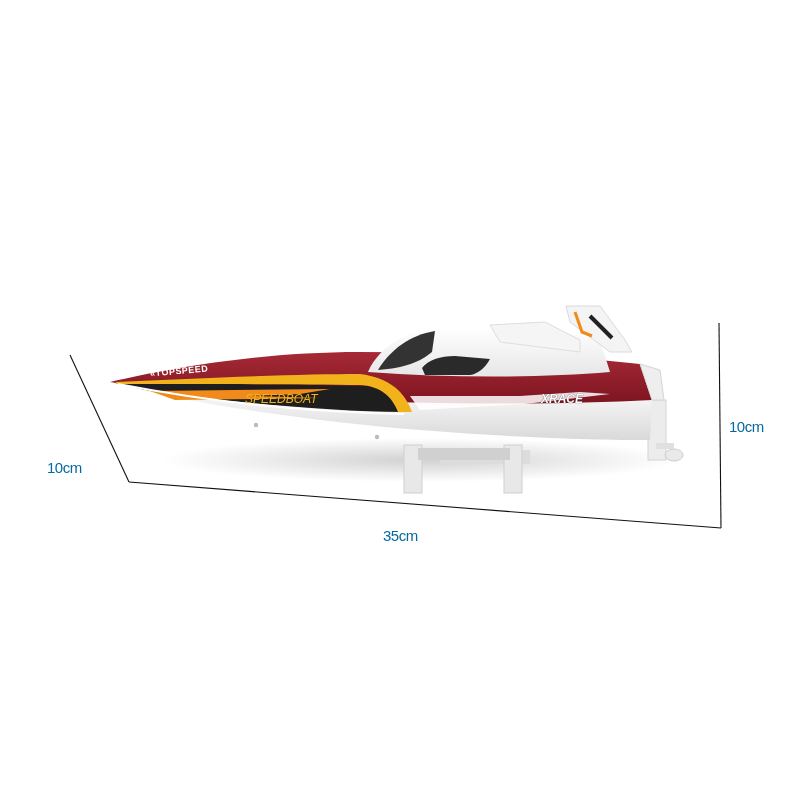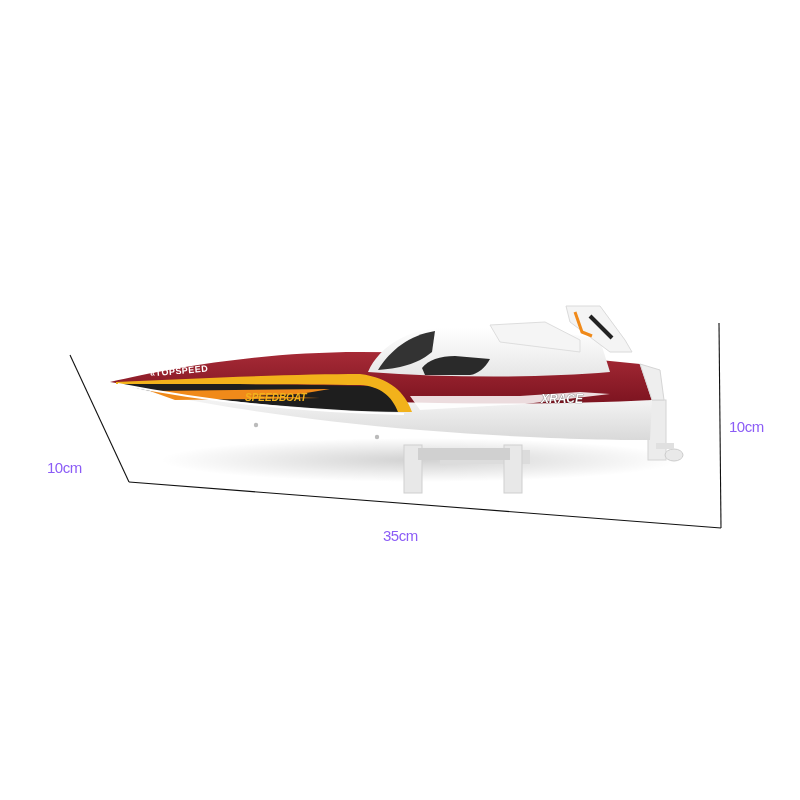--- a/index.html
+++ b/index.html
@@ -2,21 +2,21 @@
 <html><head>
 <meta charset="utf-8">
 <style>
   html, body { margin: 0; padding: 0; background: #ffffff; }
   body { width: 800px; height: 800px; position: relative; overflow: hidden; font-family: "Liberation Sans", sans-serif; }
   #stage { position: absolute; left: 0; top: 0; width: 800px; height: 800px; }
   .dim-label {
     position: absolute;
     font-family: "Liberation Sans", sans-serif;
     font-size: 15px;
-    color: #8b5cf6;
+    color: #0369a1;
     letter-spacing: -0.5px;
     white-space: nowrap;
   }
   #dim-left { left: 47px; top: 459px; }
   #dim-right { left: 729px; top: 418px; }
   #dim-bottom { left: 383px; top: 527px; }
 </style>
 </head>
 <body>
 
@@ -92,20 +92,20 @@
     <path d="M640 364 L660 370 L664 400 L652 400 Z" fill="#eeeeee" stroke="#d5d5d5"></path>
 
     <circle cx="256" cy="425" r="2.2" fill="#bbbbbb"></circle>
     <circle cx="377" cy="437" r="2.2" fill="#bbbbbb"></circle>
   </svg>
 
   
   <div style="position:absolute;left:150px;top:366px;font-family:'Liberation Sans',sans-serif;font-weight:bold;font-size:9px;color:#ffffff;transform:rotate(-5deg);letter-spacing:0.5px;">
     <span>«</span><span>TOPSPEED</span>
   </div>
-  <div style="position:absolute;left:245px;top:392px;font-family:'Liberation Sans',sans-serif;font-weight:bold;font-style:italic;font-size:10px;color:#f2b21b;">SPEEDBOAT</div>
+  <div style="position:absolute;left:245px;top:392px;font-family:'Liberation Sans',sans-serif;font-weight:normal;font-style:italic;font-size:12px;color:#f2b21b;">SPEEDBOAT</div>
   <div style="position:absolute;left:541px;top:392px;font-family:'Liberation Sans',sans-serif;font-weight:bold;font-style:italic;font-size:12px;color:#ffffff;text-shadow:0 0 1px #000;">XRACE</div>
 
   
   <div id="dim-left" class="dim-label">10cm</div>
   <div id="dim-right" class="dim-label">10cm</div>
   <div id="dim-bottom" class="dim-label">35cm</div>
 </div>
 
 </body></html>

